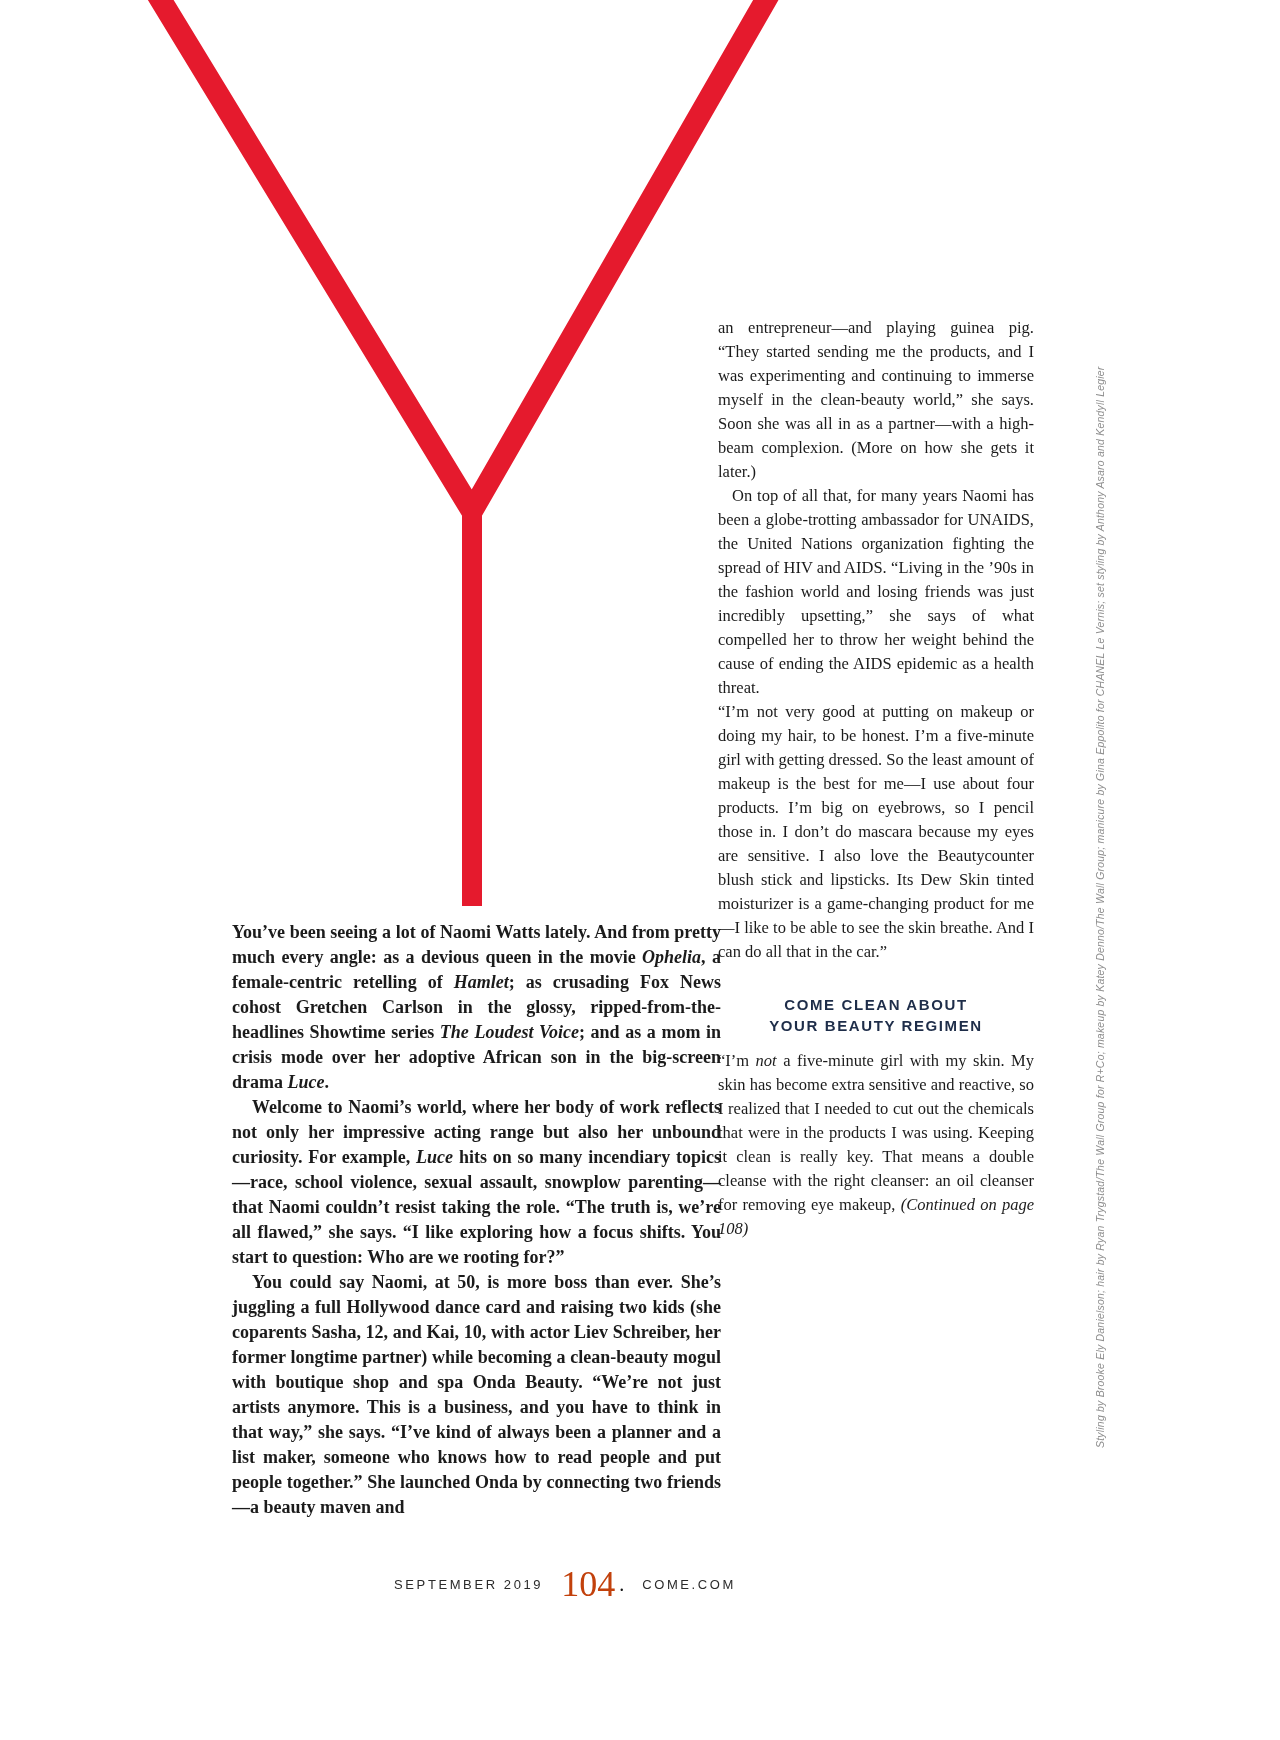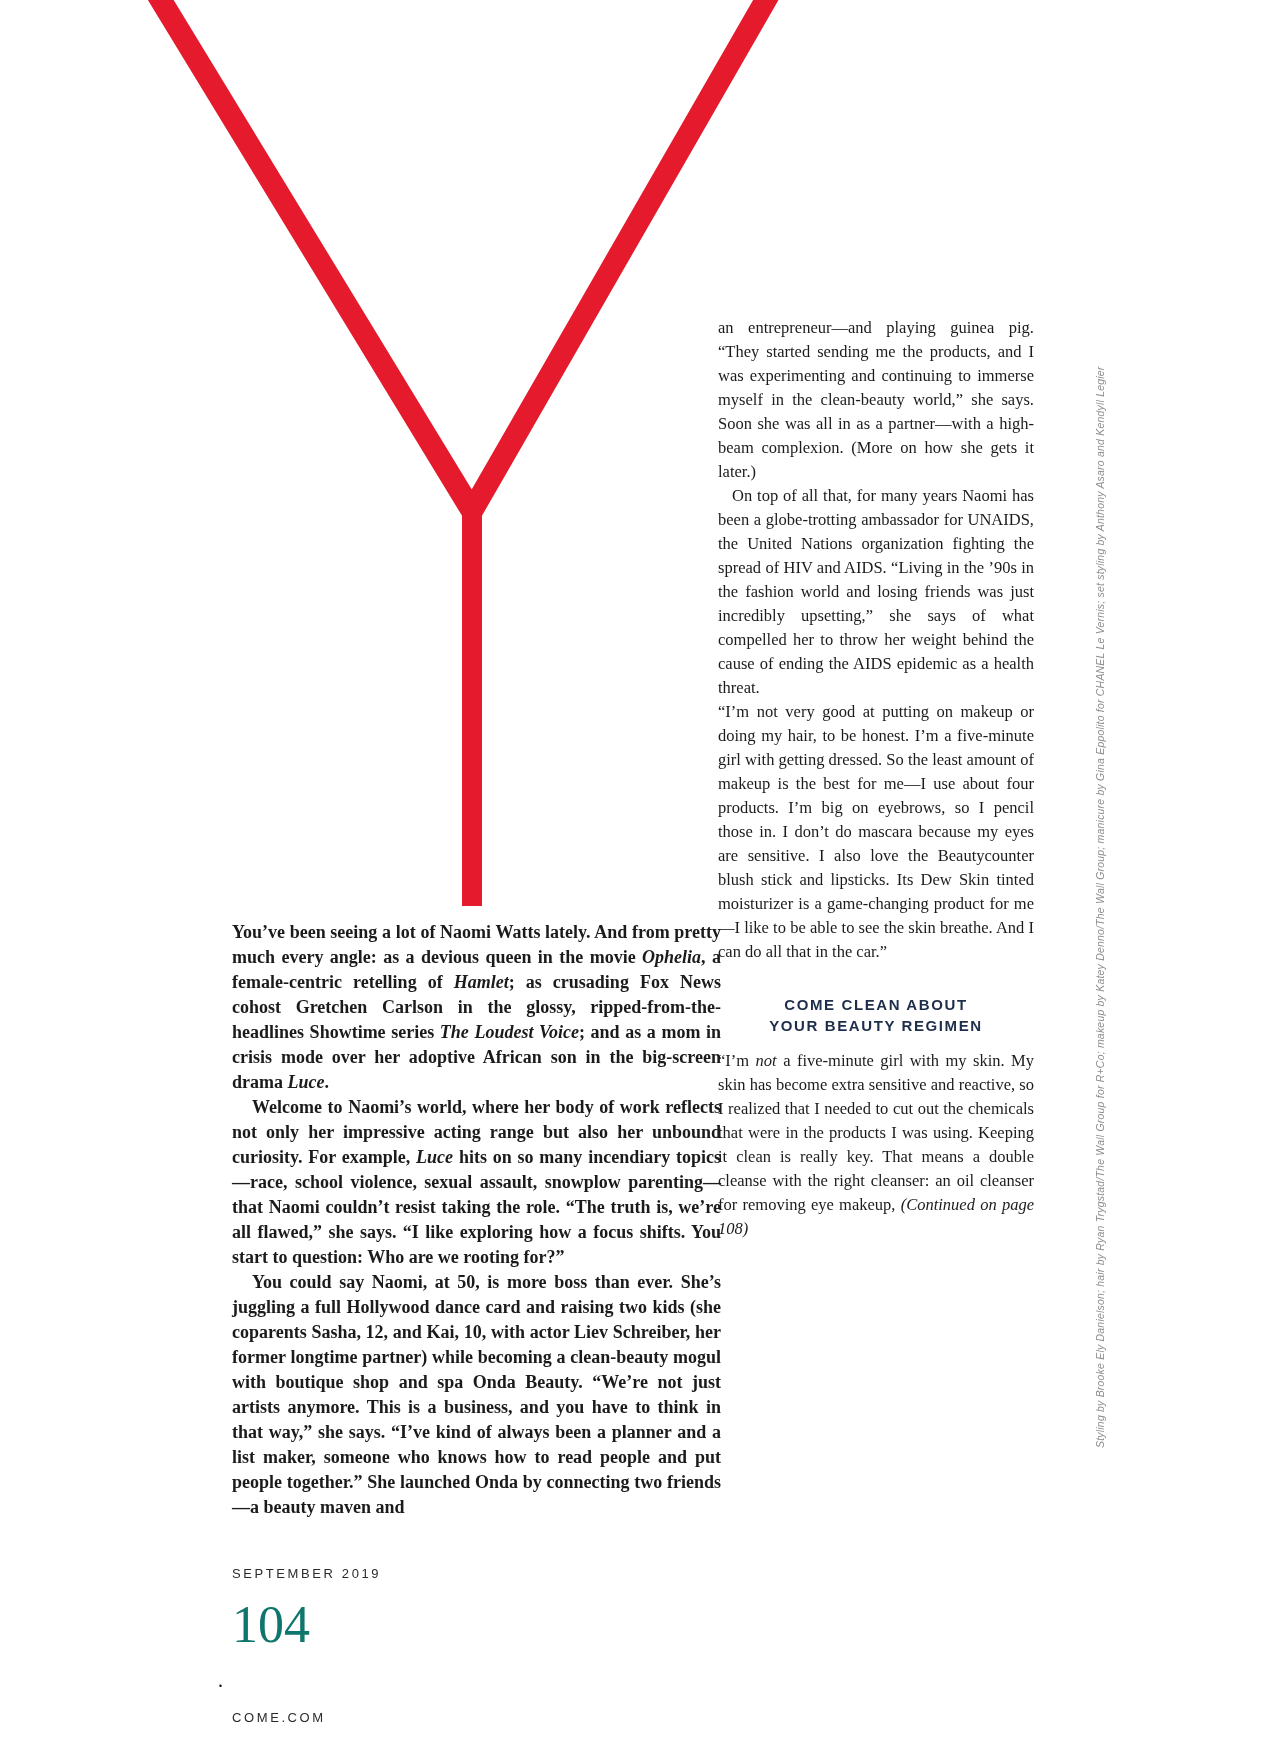--- a/index.html
+++ b/index.html
@@ -29,27 +29,27 @@
   .credits {
     position:absolute; left:1094px; top:1448px; width:1005px;
     transform:rotate(-90deg); transform-origin:0 0;
     font-family:"Liberation Sans", sans-serif; font-style:italic;
     font-size:10.5px; letter-spacing:0.2px; color:#8d8d8d;
     text-align:center; white-space:nowrap;
   }
 
   .footer {
     position:absolute; left:232px; top:1566px; width:666px;
-    display:flex; align-items:flex-start; justify-content:center; gap:18px;flex-direction:column;
+    display:flex; align-items:center; justify-content:center; gap:18px;
   }
   .footer-issue, .footer-site {
     font-family:"Liberation Sans", sans-serif; font-size:13px;
     letter-spacing:2.6px; color:#2b2b2b;
   }
-  .footer-num { font-family:"Liberation Serif", serif; font-size:52px; line-height:1; color:#0f766e; }
+  .footer-num { font-family:"Liberation Serif", serif; font-size:36px; line-height:1; color:#c2410c; }
   .footer-dot { font-family:"Liberation Serif", serif; font-size:20px; color:#101010; margin-left:-14px; }
 </style>
 </head>
 <body>
 
 <div class="page">
 
   <svg class="y-graphic" viewBox="0 0 1280 1740" aria-hidden="true">
     <path d="M151 -16 L472 511 L775 -16" fill="none" stroke-width="22" stroke="#e51a2d"></path>
     <path d="M472 498 L472 906" fill="none" stroke-width="20" stroke="#e51a2d"></path>

